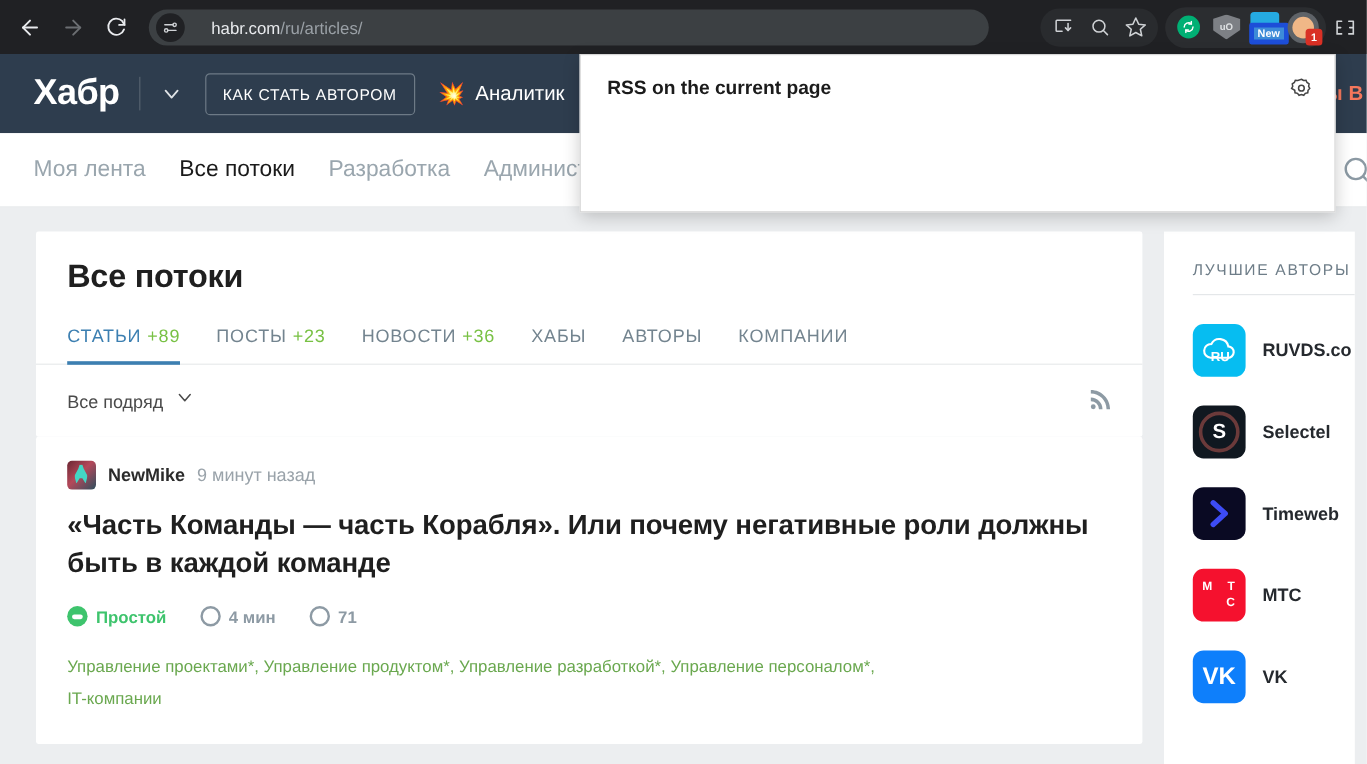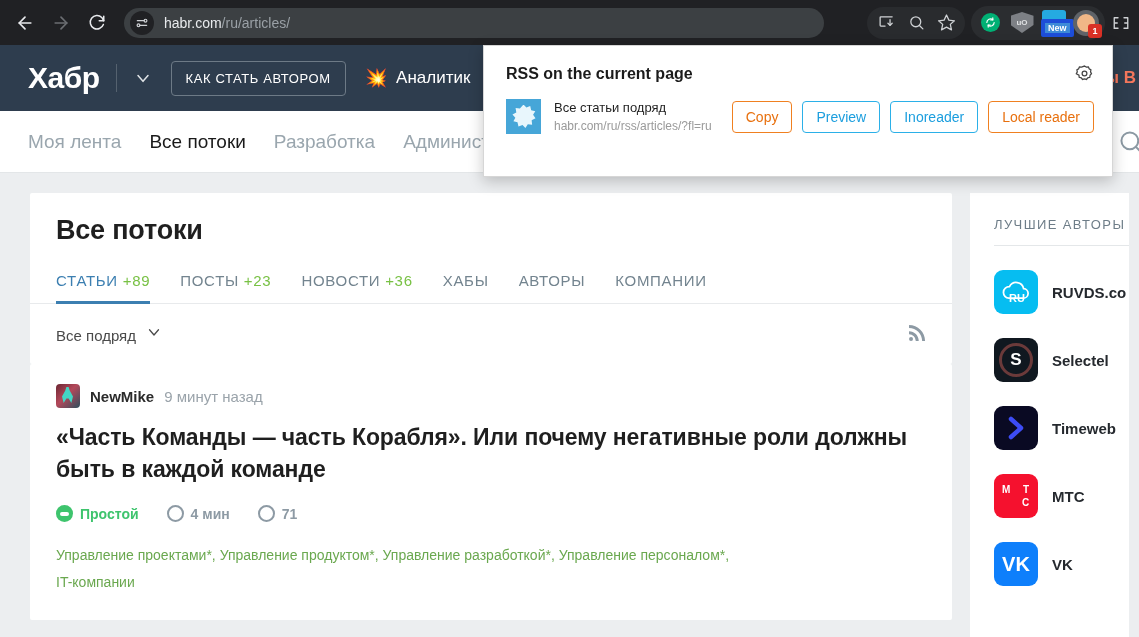--- a/index.html
+++ b/index.html
@@ -37,21 +37,21 @@
     flex: 0 0 auto;
     min-width: 700px;
   }
   .omni-icon {
     width: 24px; height: 24px; border-radius: 50%;
     background: #202124;
     display:flex;align-items:center;justify-content:center;
     margin-right: 10px;
     flex: 0 0 auto;
   }
-  .omni-url { font-size: 14px; color: #9aa0a6; white-space: nowrap; }
+  .omni-url { font-size: 14px; color: #9aa0a6; white-space: nowrap; margin-left: 12px; }
   .omni-url .host { color: #e8eaed; }
 
   .chrome-right {
     position: absolute; right: 0; top: 0;
     height: 45px; display: flex; align-items: center;
     padding-right: 4px;
   }
   .tool-group {
     display:flex; align-items:center;
     background: #292b2e; border-radius: 18px;
@@ -607,28 +607,13 @@
 
 <div class="rss-popup">
   <div class="rss-popup-title">RSS on the current page</div>
   <div class="rss-gear">
     <svg width="19" height="19" viewBox="0 0 24 24" fill="none" stroke="currentColor" stroke-width="1.6">
         <circle cx="12" cy="12" r="3"></circle>
         <path d="M12 2.6l2.3 1.3 2.6-.3 1 2.4 2.2 1.4-.5 2.6 1.2 2.3-1.8 1.9-.3 2.6-2.6.6-1.6 2.1-2.5-.8-2.5.8-1.6-2.1-2.6-.6-.3-2.6L1.7 12.3 2.9 10l-.5-2.6 2.2-1.4 1-2.4 2.6.3z"></path>
       </svg>
   </div>
 
-  <div class="rss-row">
-    <span class="rss-feed-logo">
-        <span class="blob"></span>
-      </span>
-    <span class="rss-feed-text">
-      <div class="rss-feed-name">Все статьи подряд</div>
-      <div class="rss-feed-url">habr.com/ru/rss/articles/?fl=ru</div>
-    </span>
-    <span class="rss-actions">
-      <span class="rss-btn btn-orange">Copy</span>
-      <span class="rss-btn btn-blue">Preview</span>
-      <span class="rss-btn btn-blue">Inoreader</span>
-      <span class="rss-btn btn-orange">Local reader</span>
-    </span>
-  </div>
 </div>
 
 </body></html>

